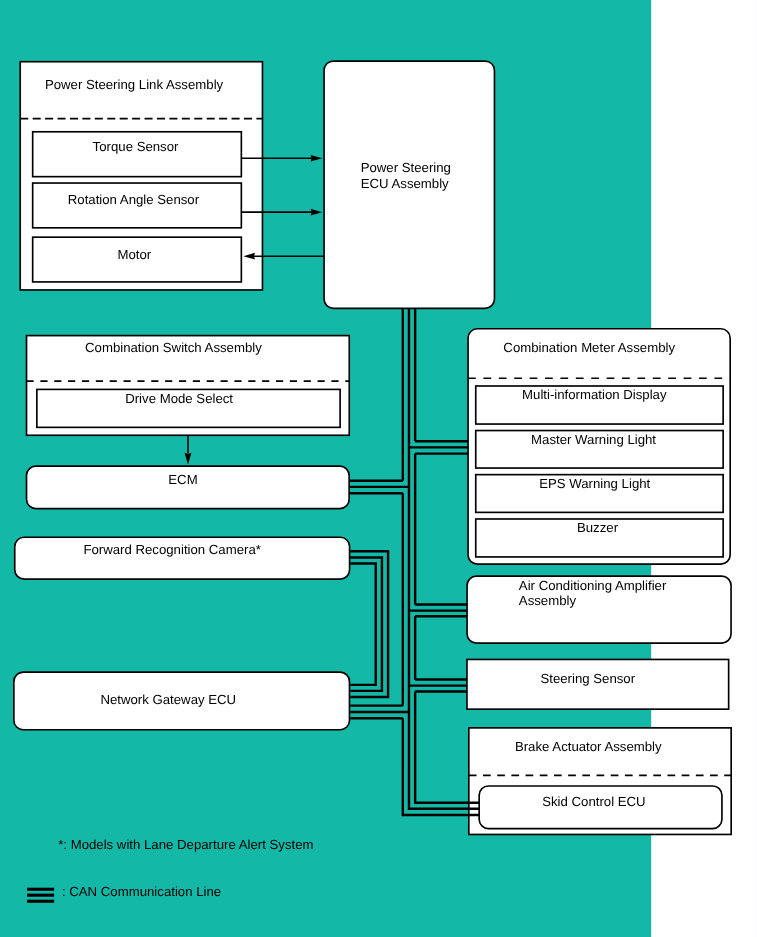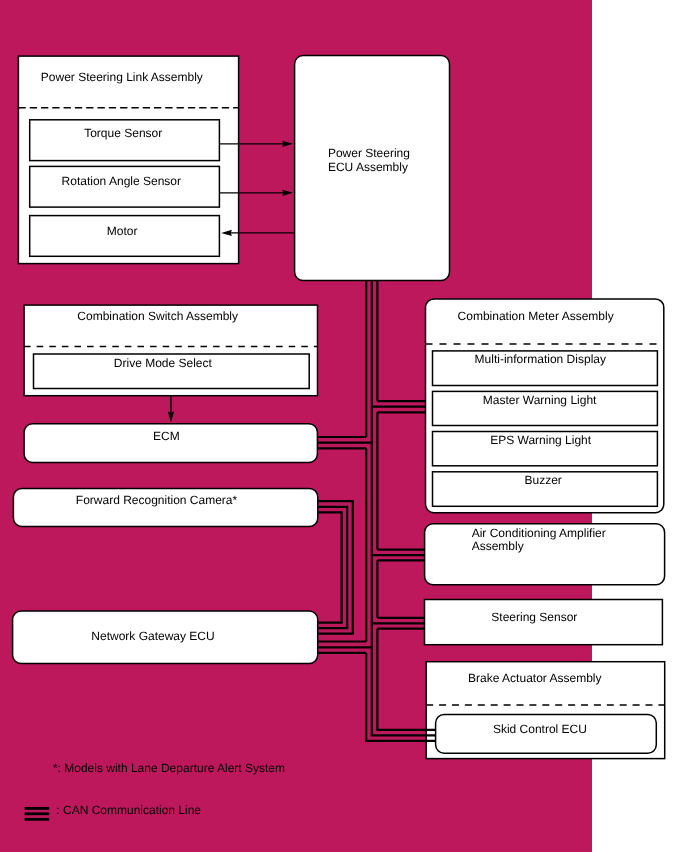--- a/index.html
+++ b/index.html
@@ -1,19 +1,19 @@
 <!DOCTYPE html>
 <html><head>
 <meta charset="utf-8">
 <title>Power Steering System Diagram</title>
 <style>
   html,body{margin:0;padding:0;background:#ffffff;-webkit-font-smoothing:antialiased;text-rendering:geometricPrecision;}
   body{width:688px;height:852px;overflow:hidden;
        font-family:"Liberation Sans",sans-serif;}
-  #stage{position:relative;width:592px;height:852px;background:#be185d;}
+  #stage{position:relative;width:592px;height:852px;background:#14b8a6;}
   #sheet{position:absolute;left:0;top:0;width:688px;height:852px;}
   .bx{fill:#fff;stroke:#000;stroke-width:1.5;}
   .dash{stroke:#000;stroke-width:1.5;fill:none;stroke-dasharray:6.9 7.5;}
   .ln{stroke:#000;stroke-width:1.4;fill:none;}
   .can{stroke:#000;stroke-width:2.2;fill:none;stroke-linecap:butt;}
   .arw{fill:#000;}
   .t{font-family:"Liberation Sans",sans-serif;font-size:12px;fill:#000;
      dominant-baseline:auto;}
   .tl{text-anchor:start;}
 </style>

